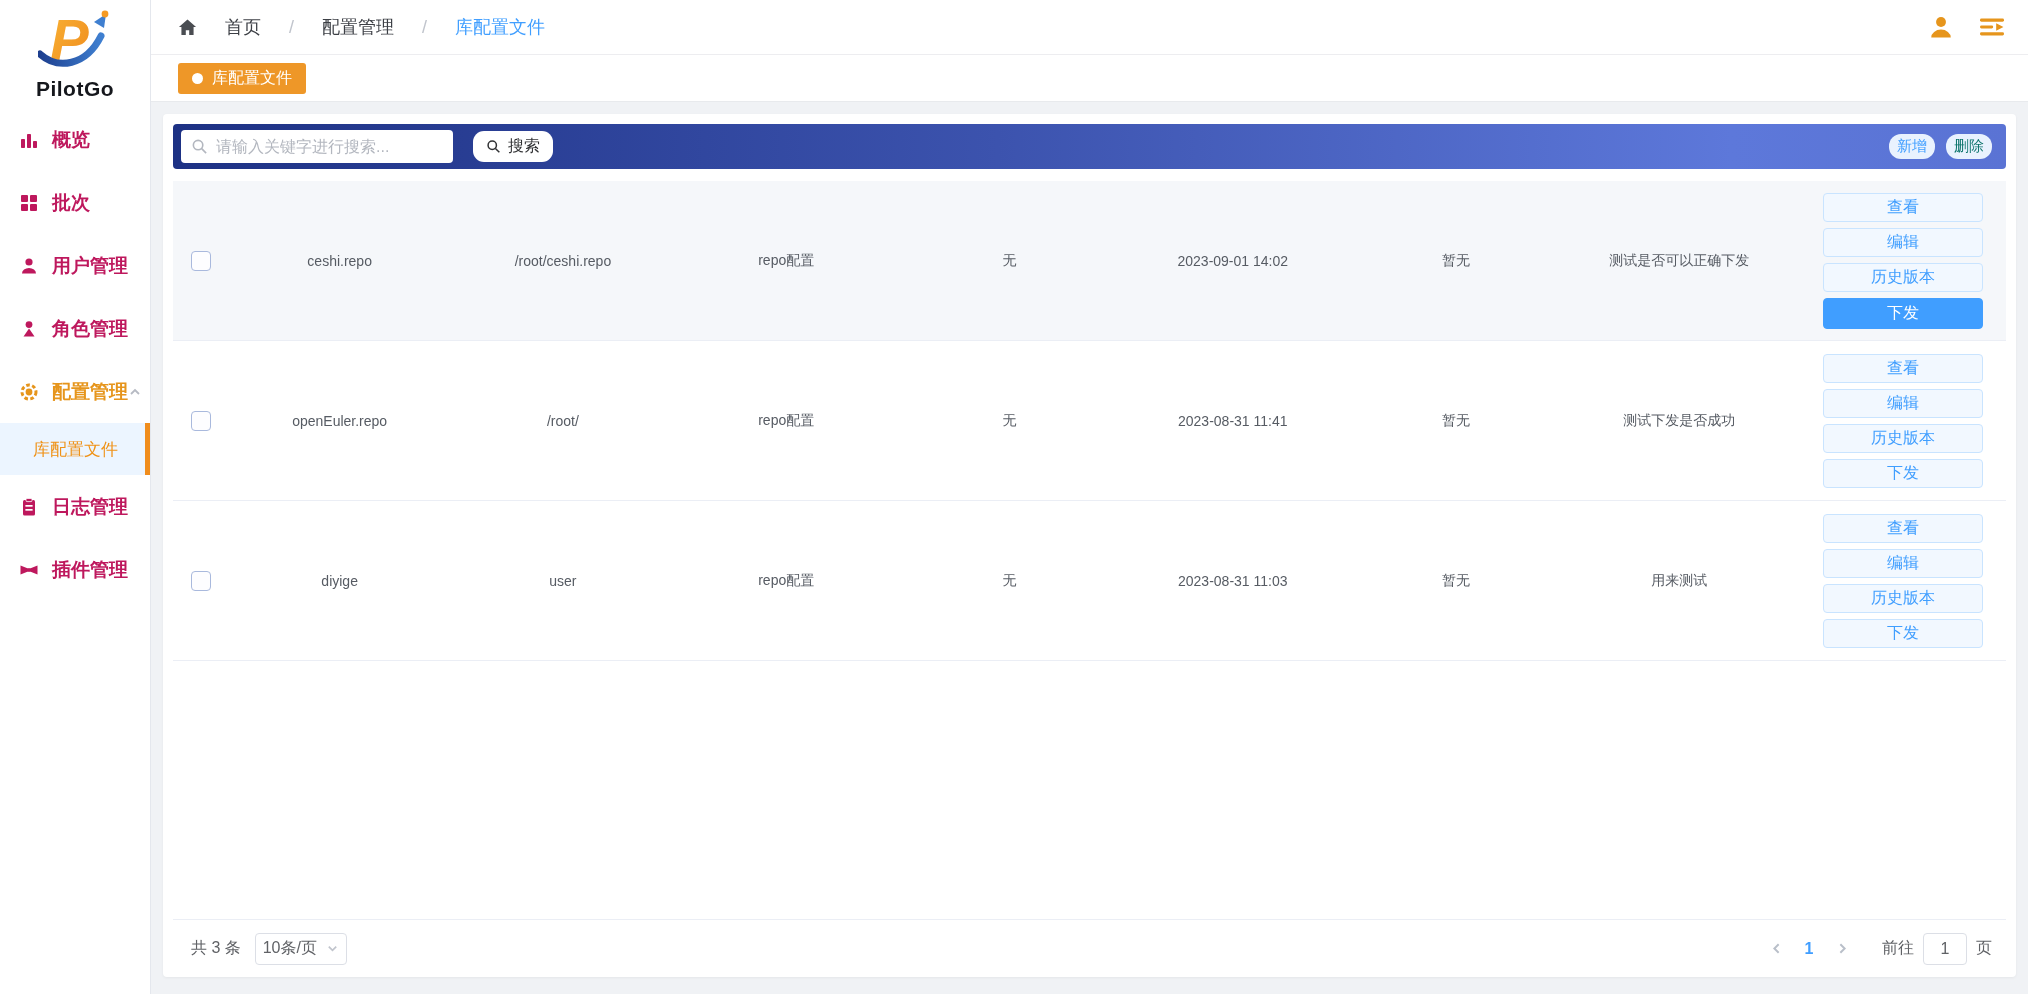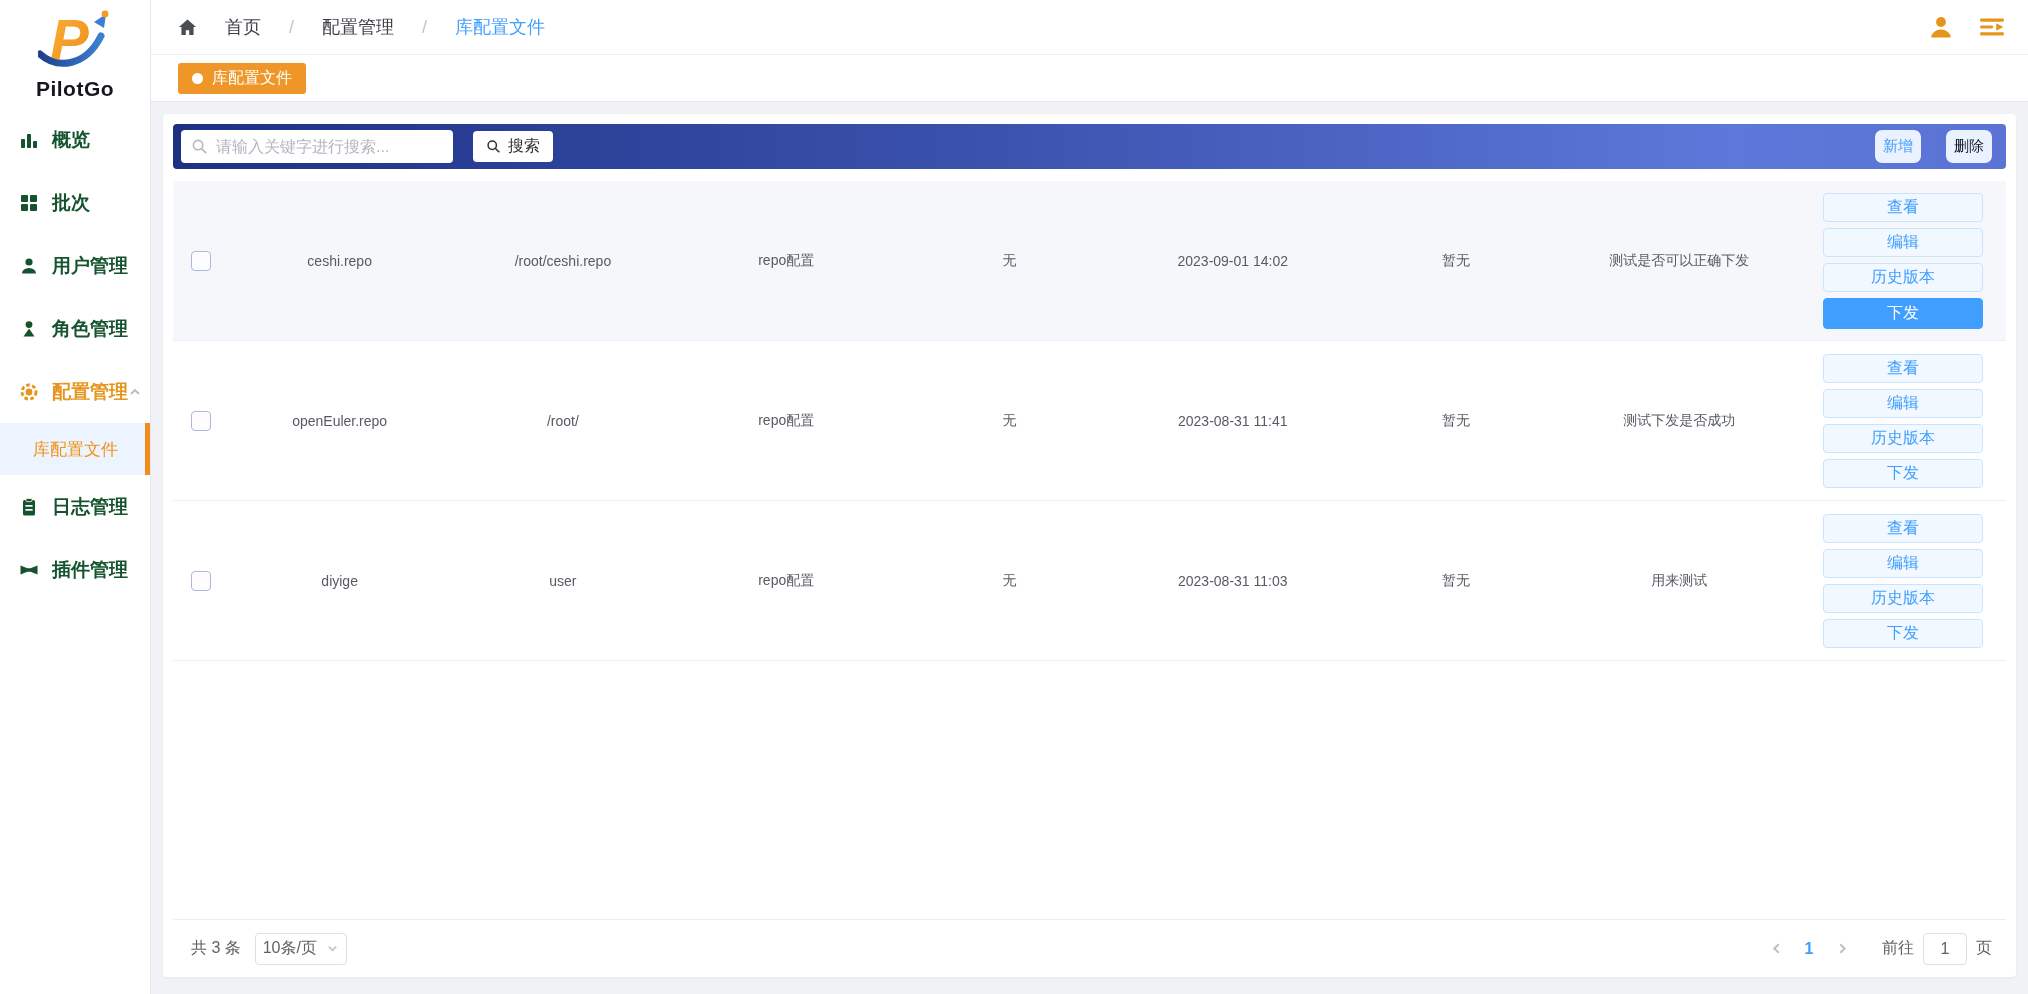--- a/index.html
+++ b/index.html
@@ -5,21 +5,21 @@
   * { margin:0; padding:0; box-sizing:border-box; }
   html,body { width:2028px; height:994px; overflow:hidden;
     font-family:"Liberation Sans","DejaVu Sans",sans-serif; background:#f0f2f5; }
   .app { display:flex; width:100%; height:100%; }
 
   
   .sidebar { width:151px; background:#fff; border-right:1px solid #e4e7ed; display:flex; flex-direction:column; }
   .logo { height:108px; display:flex; flex-direction:column; align-items:center; justify-content:center; gap:3px; }
   .logo-text { font-size:21px; font-weight:800; color:#15171c; letter-spacing:.5px; }
   .menu { flex:1; }
-  .menu-item { height:63px; display:flex; align-items:center; padding:0 12px 0 19px; cursor:pointer; color:#14532d; }
+  .menu-item { height:63px; display:flex; align-items:center; padding:0 12px 0 19px; cursor:pointer; color:#be185d; }
   .menu-item .mi-icon { width:20px; height:20px; margin-right:13px; flex:0 0 auto; }
   .menu-label { font-size:19px; font-weight:600; white-space:nowrap; }
   .menu-item.orange { color:#e6951c; }
   .chevron { margin-left:auto; color:#b6bac3; display:flex; }
   .submenu-item { height:52px; background:#ecf5ff; display:flex; align-items:center; padding-left:33px;
     position:relative; cursor:pointer; }
   .submenu-item::after { content:""; position:absolute; right:0; top:0; bottom:0; width:5px; background:#f08d1d; }
   .submenu-label { font-size:17px; color:#ef9217; }
 
   
@@ -43,26 +43,26 @@
     box-shadow:0 1px 3px rgba(0,0,0,.05); min-height:0; }
 
   
   .toolbar { height:45px; flex:0 0 45px; border-radius:4px; display:flex; align-items:center; padding:0 14px 0 8px;
     background:linear-gradient(90deg,#1d3184 0%,#3c53ae 45%,#5d78da 85%,#5a73d4 100%); }
   .search-box { width:272px; height:33px; background:#fff; border-radius:4px; display:flex; align-items:center;
     padding:0 10px; gap:8px; color:#b3b7bf; }
   .search-box input { border:0; outline:0; flex:1; font-size:16px; color:#333; background:transparent;
     font-family:inherit; }
   .search-box input::placeholder { color:#b3b7bf; }
-  .search-btn { margin-left:20px; height:31px; padding:0 13px; background:#fff; border:0; border-radius:4px;
+  .search-btn { margin-left:20px; height:31px; padding:0 13px; background:#fff; border:0; border-radius:11px;
     display:inline-flex; align-items:center; gap:7px; font-size:16px; color:#303133; cursor:pointer; font-family:Liberation Serif, serif; }
-  .btn-mini { width:46px; height:33px; border-radius:7px; background:#e9f2fe; border:0; color:#409eff; font-size:15px;
+  .btn-mini { width:46px; height:25px; border-radius:12px; background:#e9f2fe; border:0; color:#409eff; font-size:15px;
     cursor:pointer; font-family:inherit; }
   .add-btn { margin-left:auto; }
-  .delete-btn { margin-left:25px; color:#0f172a;font-family:Liberation Mono, monospace; }
+  .delete-btn { margin-left:11px; color:#0f766e;font-family:Liberation Mono, monospace; }
 
   
   .table-area { flex:1; display:flex; flex-direction:column; margin-top:12px; border-bottom:1px solid #ebeef5; min-height:0; }
   .thead { display:flex; align-items:center; height:44px; flex:0 0 44px; background:#f4f6fa; }
   .col-check { width:55px; flex:0 0 55px; display:flex; justify-content:center; }
   .col { flex:1; text-align:center; min-width:0; }
   .col-actions { width:215px; flex:0 0 215px; }
   .thead .col, .thead .col-actions { font-size:18px; font-weight:700; color:#24262b; }
   .sort-caret { display:inline-flex; flex-direction:column; gap:2px; margin-left:7px; vertical-align:1px; cursor:pointer; }
   .sort-caret .up { width:0; height:0; border-left:5px solid transparent; border-right:5px solid transparent; border-bottom:6px solid #c0c4cc; }

